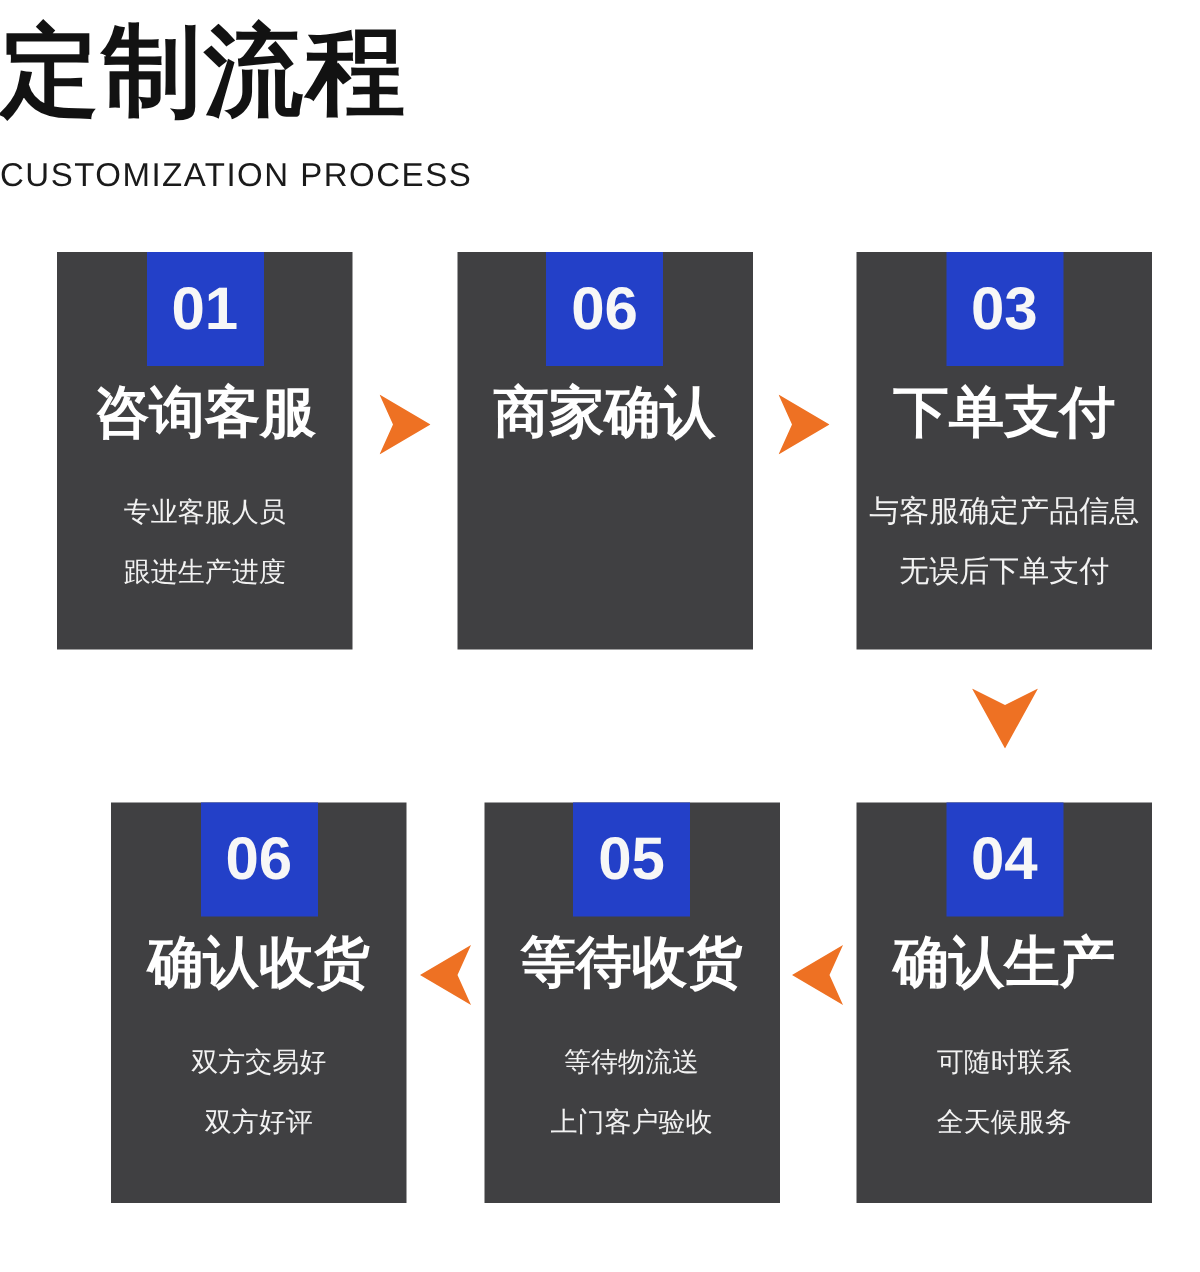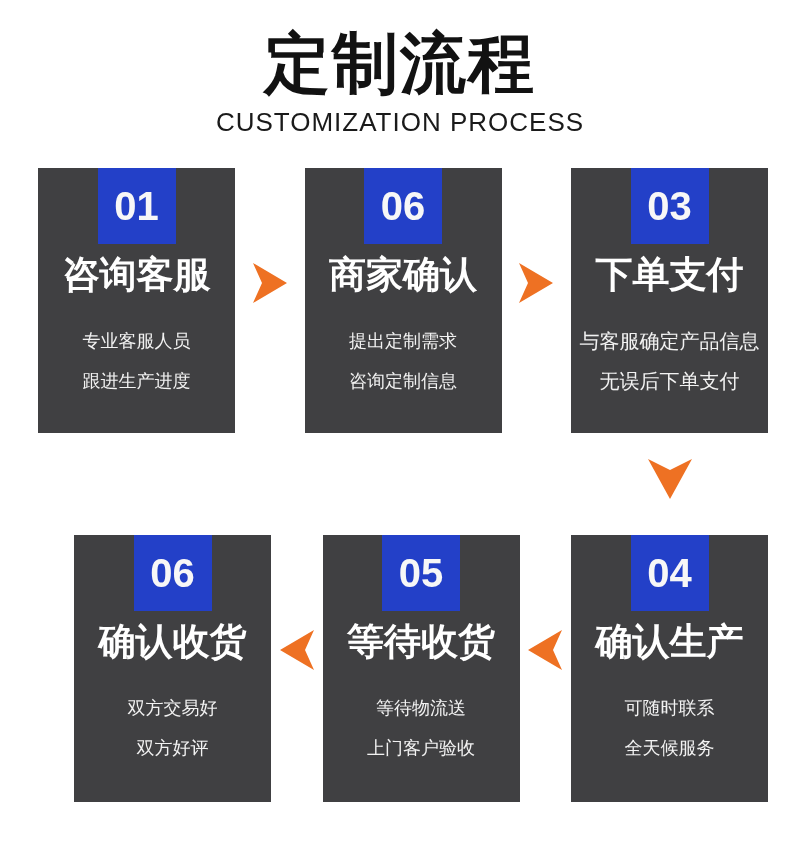--- a/index.html
+++ b/index.html
@@ -12,33 +12,33 @@
   * { margin: 0; padding: 0; box-sizing: border-box; }
   html, body { background: #ffffff; }
   body {
     width: 800px;
     height: 848px;
     font-family: "Liberation Sans", "DejaVu Sans", sans-serif;
     overflow: hidden;
   }
   .header {
     height: 168px;
-    text-align: center;
-    padding-top: 28px;
+    text-align: left;
+    padding-top: 12px;
   }
   .main-title {
     font-size: 66px;
     font-weight: 900;
     color: var(--title-black);
     letter-spacing: 2px;
     line-height: 1.08;
   }
   .sub-title {
-    margin-top: 8px;
-    font-size: 26px;
+    margin-top: 21px;
+    font-size: 22px;
     font-weight: 400;
     color: #1a1a1a;
     letter-spacing: 1px;
   }
   .flow {
     margin-left: 38px;
     margin-right: 32px; 
   }
   .row {
     display: flex;
@@ -127,24 +127,20 @@
 
     <div class="arrow-cell">
       <svg class="arrow-svg" width="34" height="40" viewBox="0 0 34 40">
         <polygon points="0,0 9,20 0,40 34,20" fill="#EE7123"></polygon>
       </svg>
     </div>
 
     <div class="card">
       <div class="badge">06</div>
       <div class="card-title">商家确认</div>
-      <div class="card-desc">
-        <div>提出定制需求</div>
-        <div>咨询定制信息</div>
-      </div>
     </div>
 
     <div class="arrow-cell">
       <svg class="arrow-svg" width="34" height="40" viewBox="0 0 34 40">
         <polygon points="0,0 9,20 0,40 34,20" fill="#EE7123"></polygon>
       </svg>
     </div>
 
     <div class="card small-desc">
       <div class="badge">03</div>

